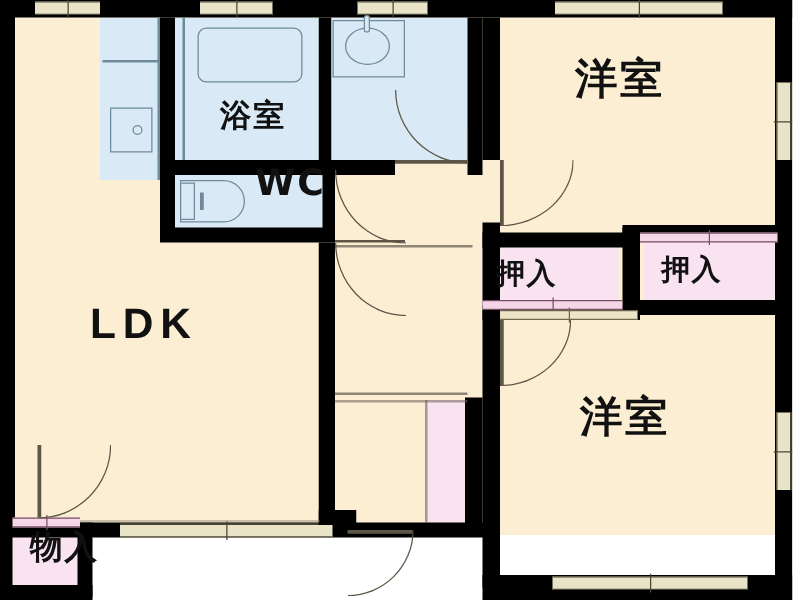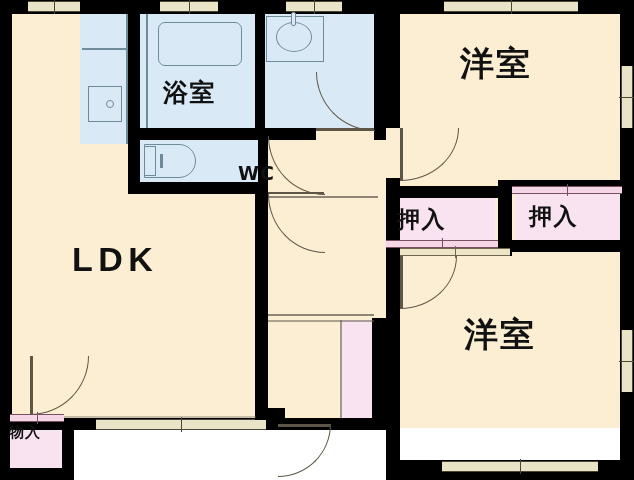--- a/index.html
+++ b/index.html
@@ -229,27 +229,27 @@
   <div class="fix" style="left:266px;top:16px;width:58px;height:46px;"></div>
   <div class="abs" style="left:276px;top:22px;width:36px;height:30px;border:1.6px solid #6f8a99;border-radius:50%;background:#d9eaf6;"></div>
   <div class="abs" style="left:291px;top:12px;width:5px;height:14px;border:1.4px solid #6f8a99;border-radius:2px;background:#d9eaf6;"></div>
 
   <div class="fix" style="left:144px;top:144px;width:52px;height:34px;border-radius:0 17px 17px 0;"></div>
   <div class="fix" style="left:144px;top:146px;width:12px;height:30px;border-radius:0;"></div>
   <div class="fixline" style="left:160px;top:154px;width:3px;height:14px;"></div>
 
   <div class="lbl lbl-ldk" style="left:72px;top:242px;font-size:34px;">LDK</div>
 
-  <div class="lbl" style="left:163px;top:80px;font-size:25px;">浴室</div>
-
-
-  <div class="lbl" style="left:204px;top:164px;font-size:19px;margin-left:34px;">WC</div>
+  <div class="lbl" style="left:176px;top:80px;font-size:25px;">浴室</div>
+
+
+  <div class="lbl" style="left:204px;top:132px;font-size:29px;">WC</div>
 
 
   <div class="lbl" style="left:460px;top:46px;font-size:34px;">洋室</div>
 
   <div class="lbl" style="left:464px;top:317px;font-size:34px;">洋室</div>
 
   <div class="lbl" style="left:397px;top:208px;font-size:23px;">押入</div>
   <div class="lbl" style="left:529px;top:205px;font-size:23px;">押入</div>
-  <div class="lbl" style="left:9px;top:425px;font-size:15px;">物入</div>
+  <div class="lbl" style="left:24px;top:425px;font-size:26px;">物入</div>
 
 </div>
 
 </body></html>

